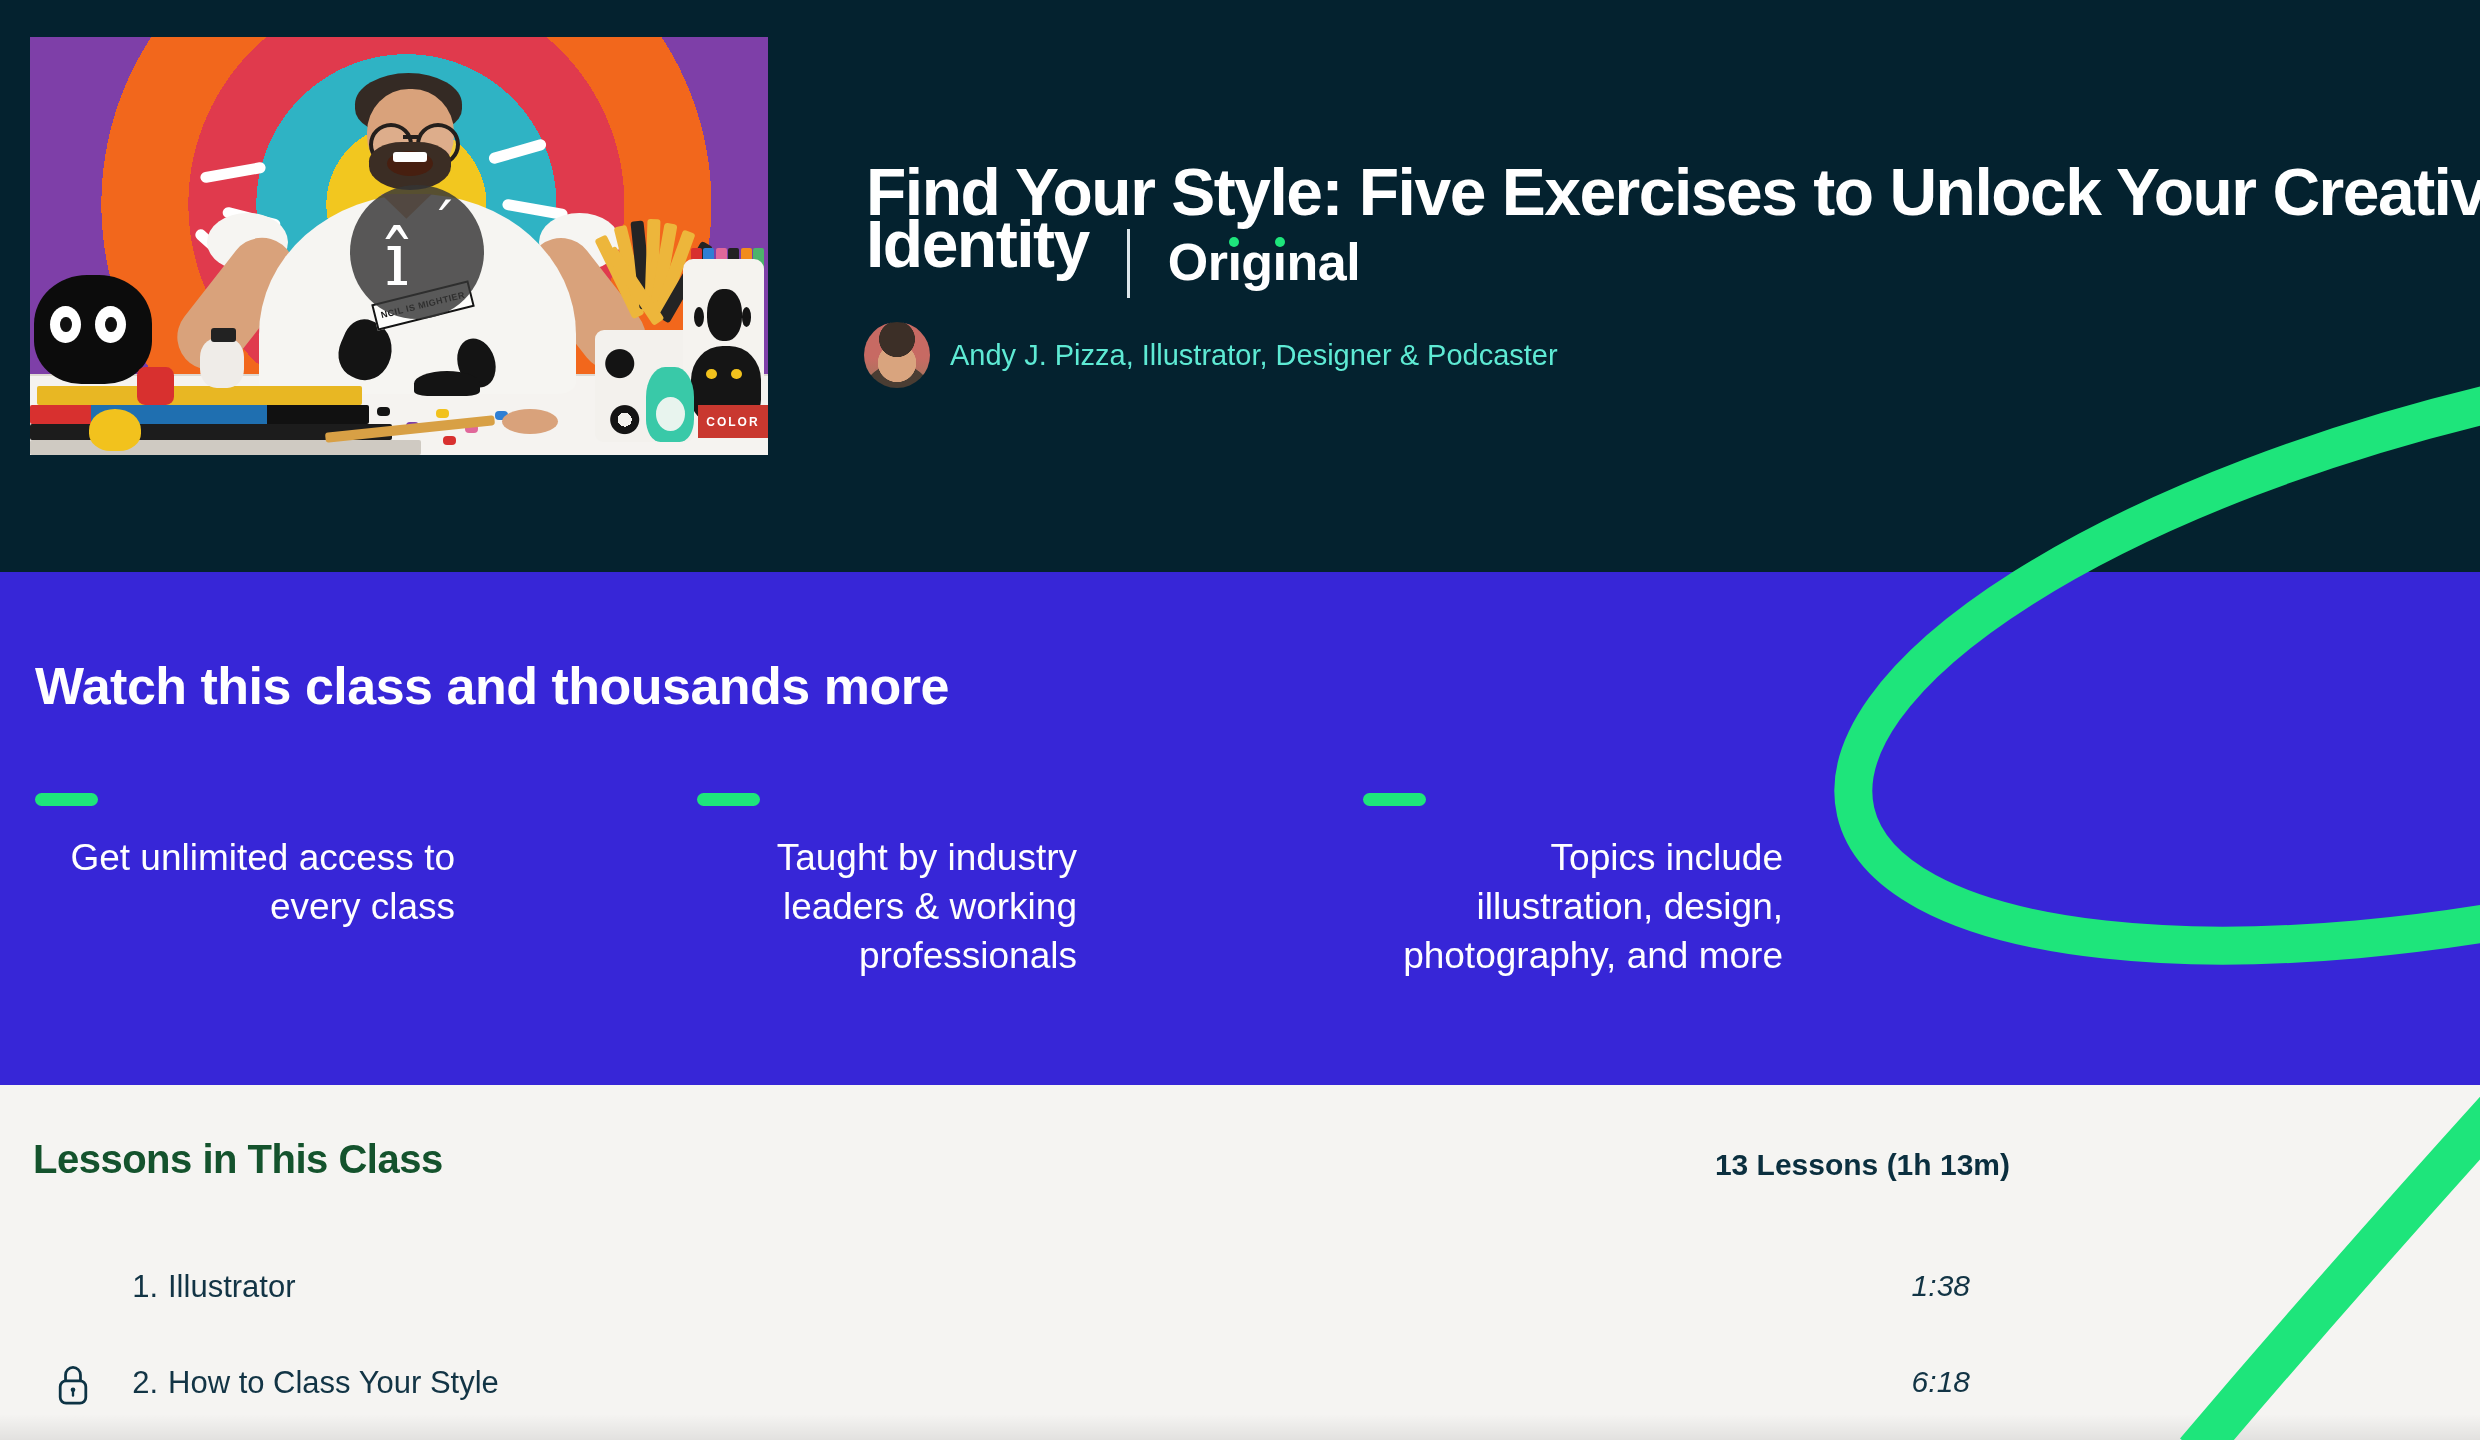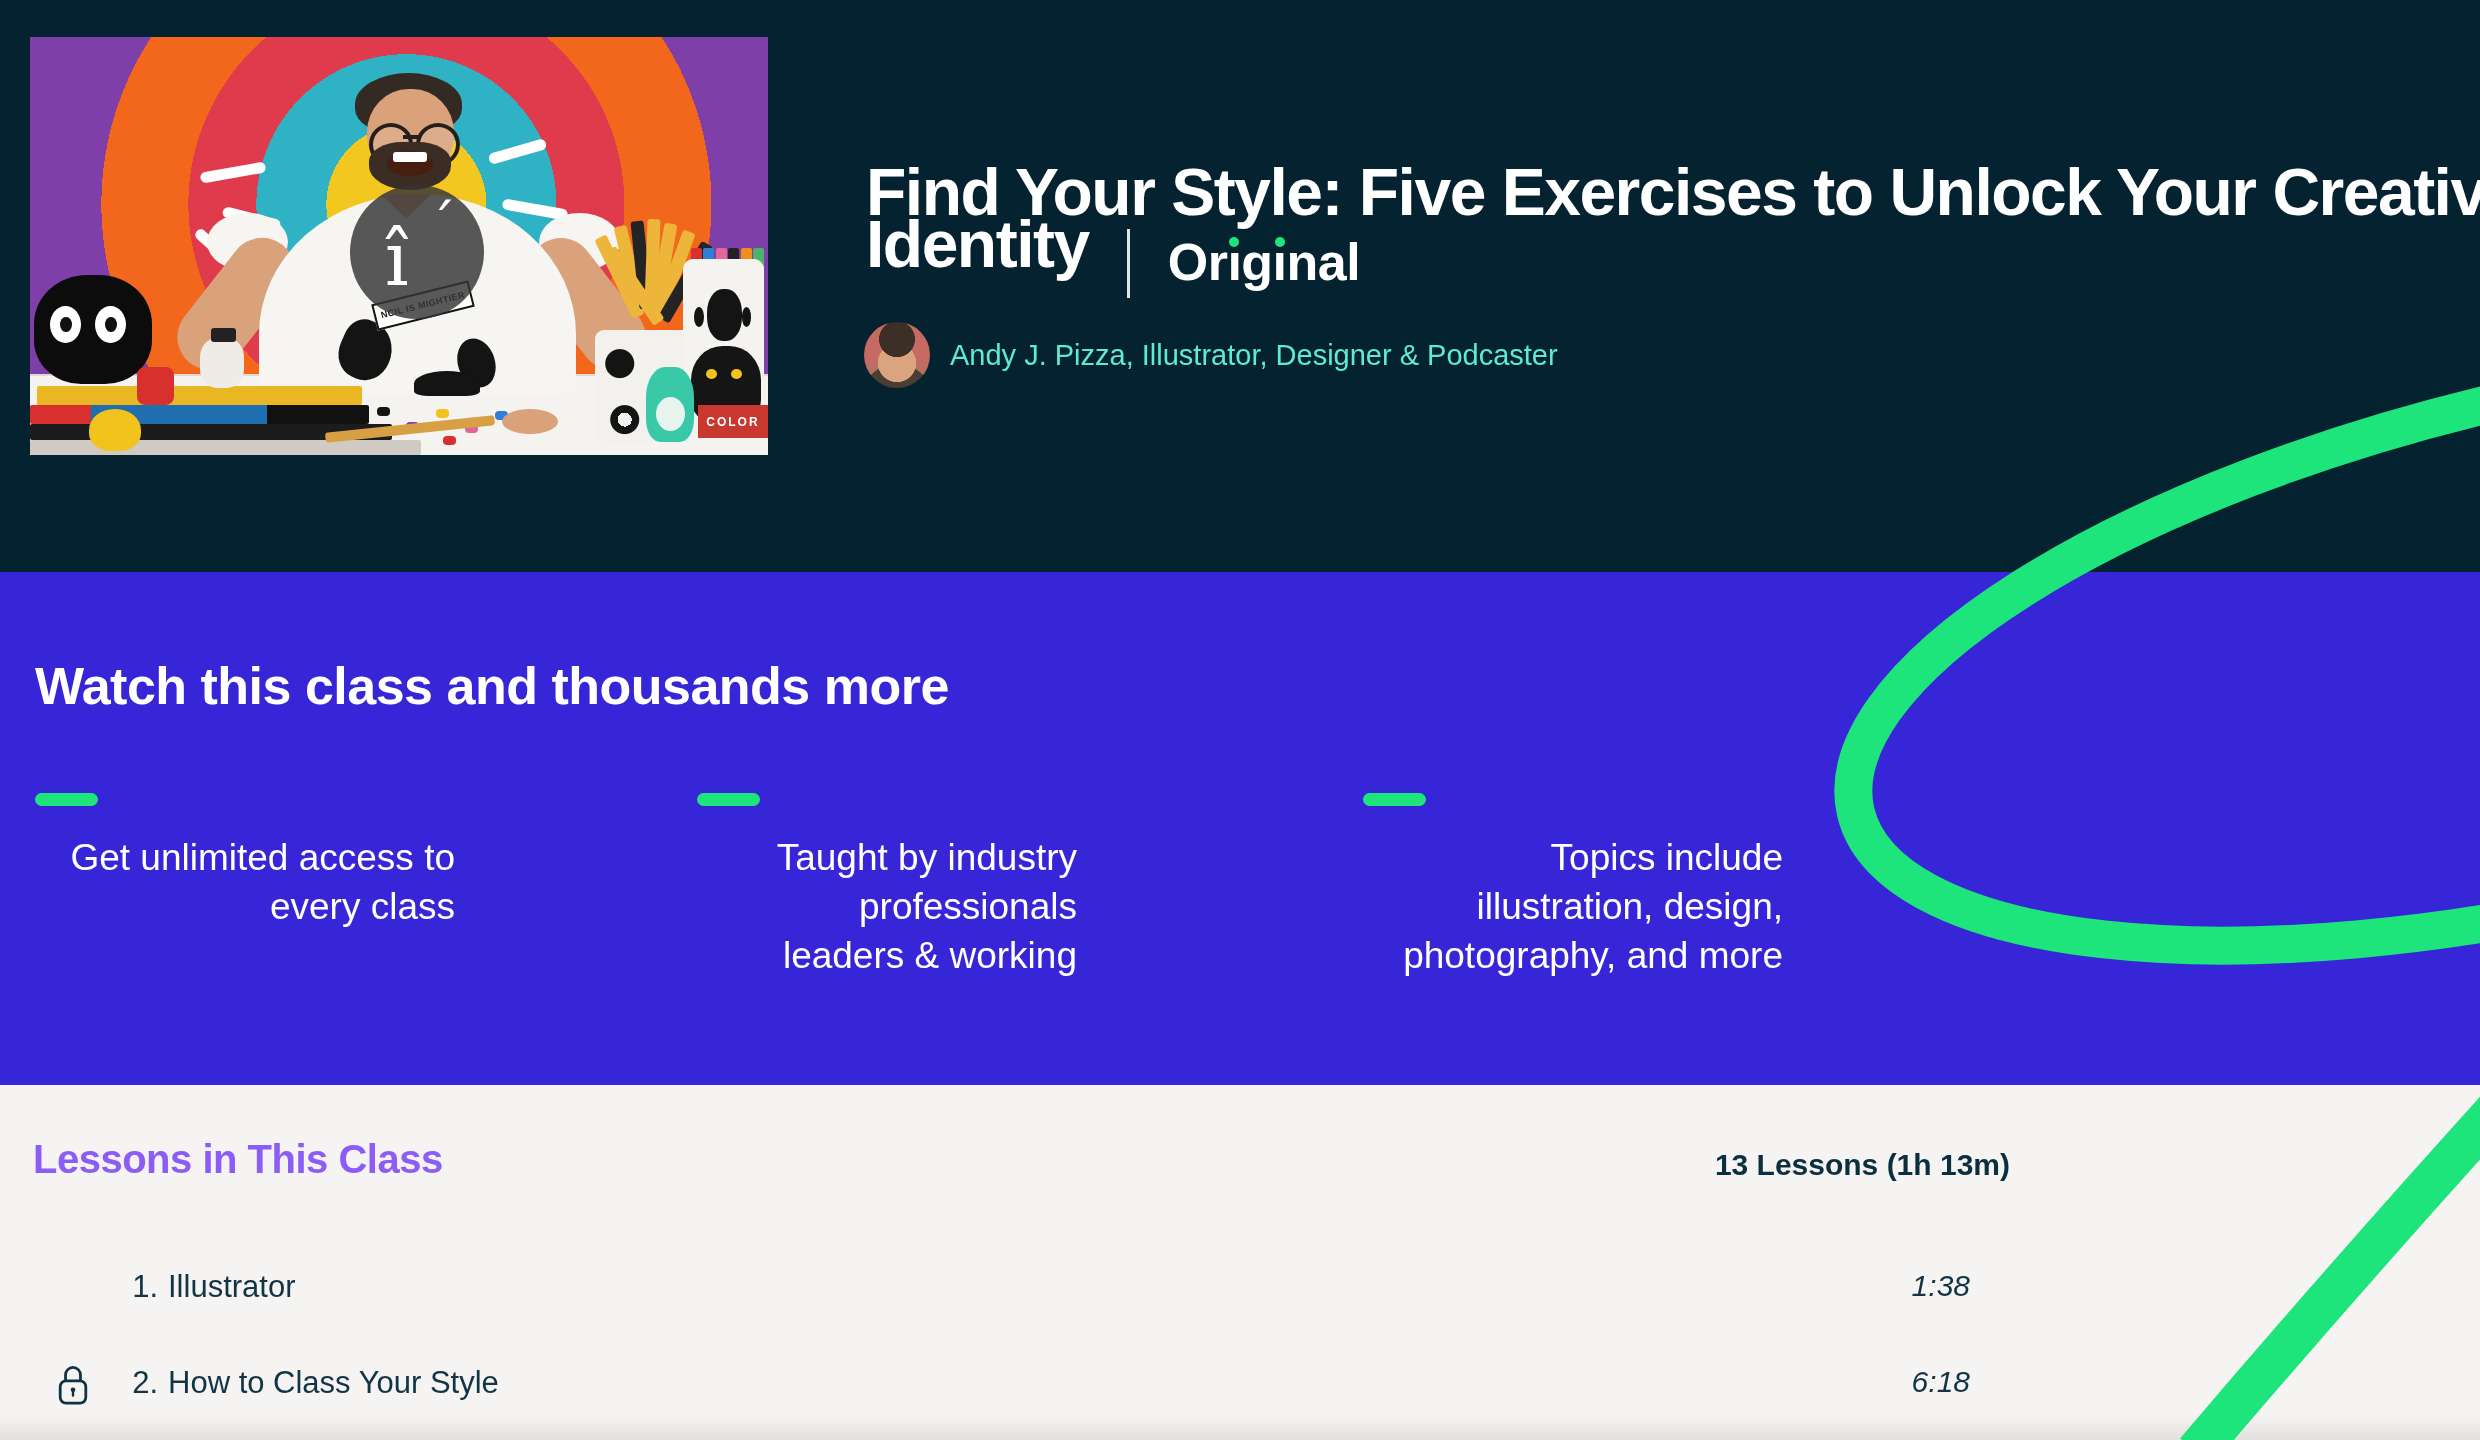--- a/index.html
+++ b/index.html
@@ -89,21 +89,21 @@
   .author-name{margin-left:20px;color:#5eead4;font-size:29px;cursor:pointer;}
   
   .promo{position:absolute;left:0;top:572px;width:2480px;height:513px;background:#3726d7;color:#fff;}
   .promo h2{position:absolute;left:35px;top:84px;margin:0;font-size:52px;font-weight:bold;letter-spacing:-.5px;}
   .benefit{position:absolute;top:221px;}
   .benefit .dash{width:63px;height:13px;border-radius:7px;background:#1ee57b;}
   .benefit .lines{margin-top:27px;font-size:37px;line-height:49px;font-weight:400;text-align:right;}
   .b0{left:35px;width:420px;} .b1{left:697px;width:380px;} .b2{left:1363px;width:420px;}
   
   .lessons{position:absolute;left:0;top:1085px;width:2480px;height:355px;background:#f5f4f2;color:#0d3344;}
-  .lessons h3{position:absolute;left:33px;top:52px;margin:0;font-size:40px;font-weight:bold;letter-spacing:-.5px;color:#8b5cf6;}
+  .lessons h3{position:absolute;left:33px;top:52px;margin:0;font-size:40px;font-weight:bold;letter-spacing:-.5px;color:#14532d;}
   .summary{position:absolute;right:470px;top:63px;font-size:30px;font-weight:bold;color:#0b2f3f;}
   .lrow{position:absolute;left:0;width:2480px;height:96px;cursor:pointer;}
   .lrow.r0{top:155px;} .lrow.r1{top:251px;}
   .lock-slot{position:absolute;left:57px;top:27px;width:32px;height:43px;}
   .lnum{position:absolute;left:90px;top:29px;width:68px;text-align:right;font-size:31px;color:#123445;}
   .ltitle{position:absolute;left:168px;top:29px;font-size:31px;color:#123445;}
   .ldur{position:absolute;right:510px;top:29px;font-size:30px;color:#123445;font-style:italic;}
   .bottom-shade{position:absolute;left:0;bottom:0;width:100%;height:26px;
                 background:linear-gradient(rgba(0,0,0,0),rgba(0,0,0,.08));}
   
@@ -235,22 +235,22 @@
     <div class="dash"></div>
     <div class="lines">
       <div>Get unlimited access to</div>
       <div>every class</div>
     </div>
   </div>
   <div class="benefit b1">
     <div class="dash"></div>
     <div class="lines">
       <div>Taught by industry</div>
+      <div>leaders &amp; working</div>
       <div>professionals</div>
-      <div>leaders &amp; working</div>
     </div>
   </div>
   <div class="benefit b2">
     <div class="dash"></div>
     <div class="lines">
       <div>Topics include</div>
       <div>illustration, design,</div>
       <div>photography, and more</div>
     </div>
   </div>

